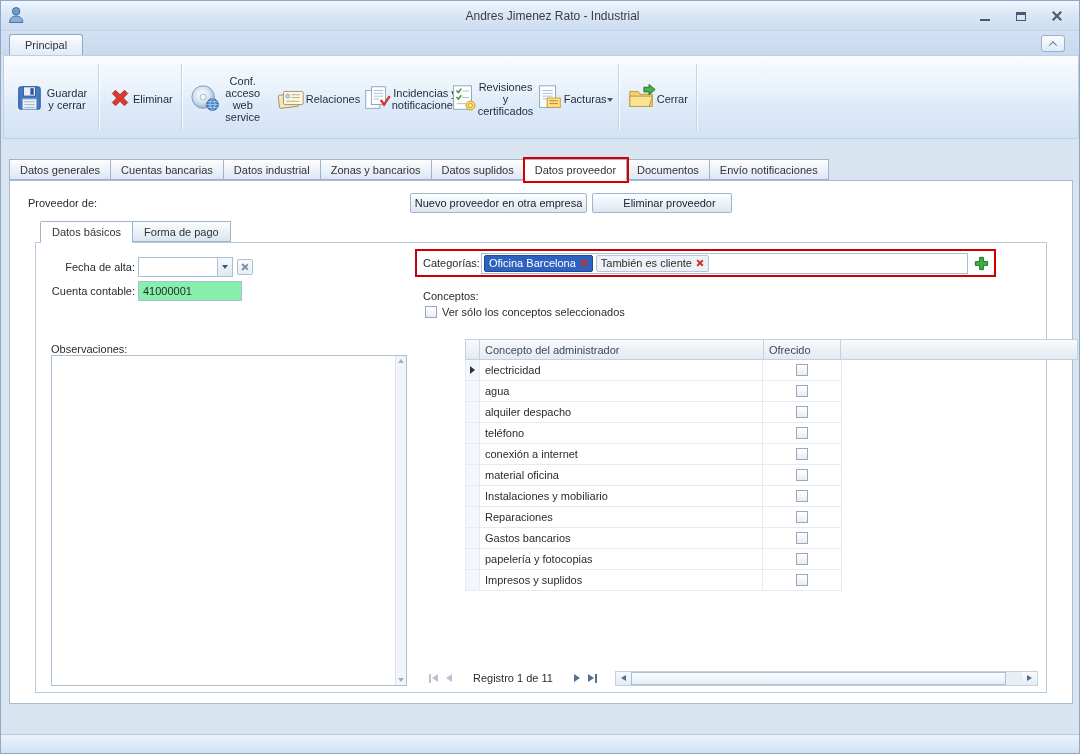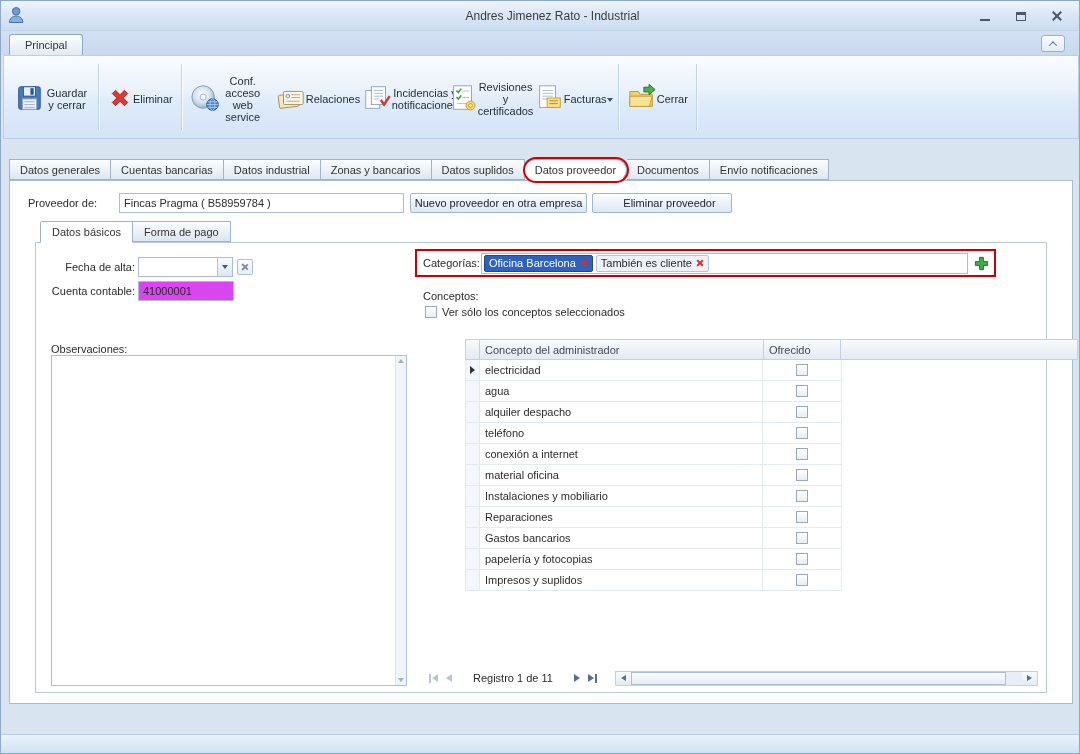--- a/index.html
+++ b/index.html
@@ -37,21 +37,21 @@
   .rbtn .ric{height:34px;display:flex;align-items:center;justify-content:center;}
   .rbtn .rlabel{line-height:12px;margin-top:2px;color:#1f2a38;}
   .ddarrow{width:0;height:0;border-left:3.5px solid transparent;border-right:3.5px solid transparent;border-top:4px solid #44566b;margin-top:3px;}
   .rsep{width:1px;background:#c2d4e8;margin:5px 3px;box-shadow:1px 0 0 rgba(255,255,255,.8);}
 
   
   .main-tabs{position:absolute;left:8px;top:158px;height:22px;display:flex;align-items:flex-start;}
   .mtab{height:21px;padding:0 10px;display:flex;align-items:center;
     background:linear-gradient(#fcfdfe,#ebf1f8 55%,#dde7f2);border:1px solid #9fb4cb;border-left:none;color:#333;cursor:pointer;}
   .mtab:first-child{border-left:1px solid #9fb4cb;}
-  .mtab.sel{background:#fff;height:22px;border-bottom:1px solid #fff;position:relative;z-index:4;box-shadow:0 0 0 2px #d40000;border-radius:11px;}
+  .mtab.sel{background:#fff;height:22px;border-bottom:1px solid #fff;position:relative;z-index:4;box-shadow:0 0 0 2px #d40000;}
 
   
   .content{position:absolute;left:8px;top:179px;width:1064px;height:524px;background:#fff;border:1px solid #a8bccf;z-index:1;}
   .prov-label{position:absolute;left:18px;top:16px;}
   .prov-input{position:absolute;left:109px;top:12px;width:285px;height:20px;border:1px solid #a9bdd3;background:#fff;
     display:flex;align-items:center;padding:0 4px;}
   .btn{position:absolute;top:12px;height:20px;border:1px solid #9fb5cc;border-radius:2px;
     background:linear-gradient(#fdfeff,#ecf2f9 50%,#dde7f2);display:flex;align-items:center;justify-content:center;
     color:#223;cursor:pointer;}
   #btn-nuevo{left:400px;width:177px;}
@@ -71,21 +71,21 @@
   #lbl-cuenta{top:42px;}
   .combo{position:absolute;left:102px;top:14px;width:95px;height:20px;border:1px solid #a9bdd3;background:#fff;display:flex;cursor:pointer;}
   .combo .cval{flex:1;}
   .combo .cbtn{width:15px;border-left:1px solid #b0c4d8;background:linear-gradient(#f7fafd,#dde8f3);display:flex;align-items:center;justify-content:center;}
   .tri-d{width:0;height:0;border-left:3.5px solid transparent;border-right:3.5px solid transparent;border-top:4px solid #44566b;}
   .clearbtn{position:absolute;left:201px;top:16px;width:16px;height:16px;border:1px solid #aebfd3;border-radius:2px;
     background:linear-gradient(#fcfdfe,#e7eef6);display:flex;align-items:center;justify-content:center;cursor:pointer;}
   .xg{position:relative;width:8px;height:8px;}
   .xg::before,.xg::after{content:"";position:absolute;left:3.4px;top:0;width:1.5px;height:8px;background:#7d90a5;}
   .xg::before{transform:rotate(45deg);} .xg::after{transform:rotate(-45deg);}
-  .txt-input{position:absolute;left:102px;top:38px;width:96px;height:20px;border:1px solid #a9bdd3;background:#d946ef;
+  .txt-input{position:absolute;left:102px;top:38px;width:104px;height:20px;border:1px solid #a9bdd3;background:#86efac;
     display:flex;align-items:center;padding:0 4px;}
   #lbl-obs{position:absolute;left:15px;top:100px;}
   .obs-box{position:absolute;left:15px;top:112px;width:356px;height:331px;border:1px solid #aebfd4;background:#fff;}
   .vscroll{position:absolute;right:0;top:0;bottom:0;width:11px;background:#f1f5f9;border-left:1px solid #dbe4ee;
     display:flex;flex-direction:column;justify-content:space-between;align-items:center;padding:3px 0;}
   .tri-u-sm{width:0;height:0;border-left:3px solid transparent;border-right:3px solid transparent;border-bottom:4px solid #9fb0c2;}
   .tri-d-sm{width:0;height:0;border-left:3px solid transparent;border-right:3px solid transparent;border-top:4px solid #9fb0c2;}
 
   
   .cat-box{position:absolute;left:379px;top:6px;width:581px;height:28px;border:2px solid #cc0000;
@@ -282,23 +282,20 @@
       <div class="mtab">Datos industrial</div>
       <div class="mtab">Zonas y bancarios</div>
       <div class="mtab">Datos suplidos</div>
       <div class="mtab sel">Datos proveedor</div>
       <div class="mtab">Documentos</div>
       <div class="mtab">Envío notificaciones</div>
     </div>
 
   <div class="content">
     <label class="prov-label">Proveedor de:</label>
-    <div class="prov-input">
-      <span>Fincas Pragma ( B58959784 )</span>
-    </div>
     <div class="btn" id="btn-nuevo">Nuevo proveedor en otra empresa</div>
     <div class="btn" id="btn-elimprov">Eliminar proveedor</div>
 
     <div class="subtabs">
       <div class="subtab sel">Datos básicos</div>
       <div class="subtab">Forma de pago</div>
     </div>
 
     <div class="inner-panel">
 

